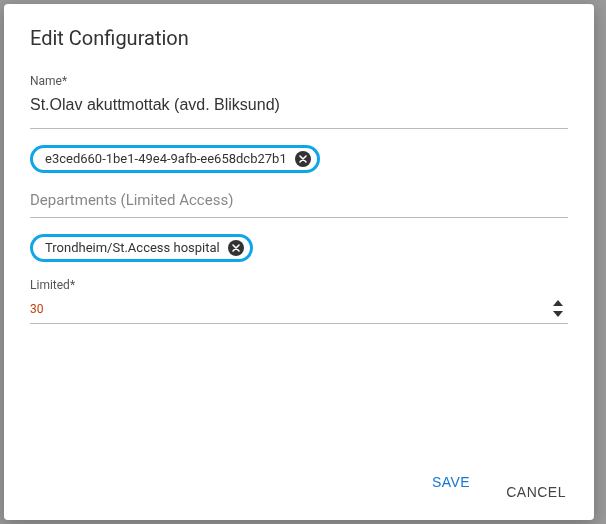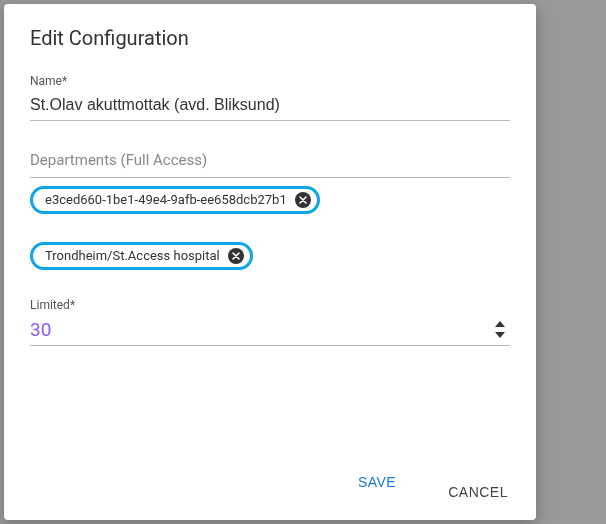--- a/index.html
+++ b/index.html
@@ -8,50 +8,50 @@
     width: 606px; height: 524px;
     font-family: "Segoe UI", Roboto, Arial, sans-serif;
     background: #f0f0f0;
   }
   .backdrop {
     width: 606px; height: 524px;
     background: #999;
     padding: 4px;
   }
   .dialog {
-    width: 532px; height: 516px;
+    width: 590px; height: 516px;
     background: #fff;
     border-radius: 4px;
     box-shadow: 0 4px 16px rgba(0,0,0,0.25);
     padding: 22px 26px 16px 26px;
     position: relative;
   }
   .title {
     font-size: 20px;
     color: #333;
     font-weight: 400;
     margin-bottom: 24px;
   }
-  .field { margin-bottom: 28px; }
+  .field { margin-bottom: 16px; }
   .field-label {
     font-size: 12px;
     color: #555;
     margin-bottom: 4px;
     display: block;
   }
   .section-label {
     font-size: 15px;
     color: #888;
     margin-bottom: 4px;
     display: block;
   }
   .underline {
     border: none;
     border-bottom: 1px solid #bbb;
-    padding: 4px 0 6px 0;
+    padding: 4px 0 14px 0;
     width: 100%;
     font-size: 16px;
     color: #333;
     background: transparent;
     outline: none;
   }
   .input-with-dropdown {
     display: flex;
     align-items: center;
     border-bottom: 1px solid #bbb;
@@ -95,22 +95,22 @@
   }
   .chip-remove svg { width: 8px; height: 8px; }
   .stepper-row {
     display: flex;
     align-items: center;
     border-bottom: 1px solid #bbb;
     padding: 2px 0 4px 0;
   }
   .stepper-value {
     flex: 1;
-    font-size: 19px;
-    color: #8b5cf6;
+    font-size: 12px;
+    color: #c2410c;
   }
   .stepper-arrows {
     display: flex;
     flex-direction: column;
     gap: 1px;
     padding-right: 4px;
   }
   .arrow-up, .arrow-down {
     width: 12px; height: 10px;
     display: flex; align-items: center; justify-content: center;
@@ -126,21 +126,21 @@
     content: "";
     border-left: 5px solid transparent;
     border-right: 5px solid transparent;
     border-top: 6px solid #333;
   }
   .actions {
     position: absolute;
     right: 24px;
     bottom: 14px;
     display: flex;
-    gap: 44px;
+    gap: 28px;
   }
   .btn {
     background: none;
     border: none;
     font-size: 14px;
     font-weight: 500;
     letter-spacing: 0.5px;
     cursor: pointer;
     padding: 6px 4px;
   }
@@ -154,37 +154,37 @@
   <div class="dialog">
 
     <div class="title">Edit Configuration</div>
 
     <div class="field">
       <label class="field-label">Name*</label>
       <input type="text" class="underline" value="St.Olav akuttmottak (avd. Bliksund)" style="">
     </div>
 
     <div class="field">
-      <div class="input-with-dropdown">
-        <span class="section-label">Departments (Full Access)</span>
-        <span class="spacer"></span>
-      </div>
       <div class="chips-row">
           <span class="chip">
             <span>e3ced660-1be1-49e4-9afb-ee658dcb27b1</span>
             <span class="chip-remove">
               <svg viewBox="0 0 8 8">
                 <path d="M1 1 L7 7 M7 1 L1 7" stroke="#fff" stroke-width="1.6" stroke-linecap="round"></path>
               </svg>
             </span>
           </span>
         </div>
     </div>
 
     <div class="field">
+      <div class="input-with-dropdown">
+        <span class="section-label">Departments (Limited Access)</span>
+        <span class="spacer"></span>
+      </div>
     </div>
 
     <div class="field">
       <div class="chips-row">
           <span class="chip">
             <span>Trondheim/St.Access hospital</span>
             <span class="chip-remove">
               <svg viewBox="0 0 8 8">
                 <path d="M1 1 L7 7 M7 1 L1 7" stroke="#fff" stroke-width="1.6" stroke-linecap="round"></path>
               </svg>

